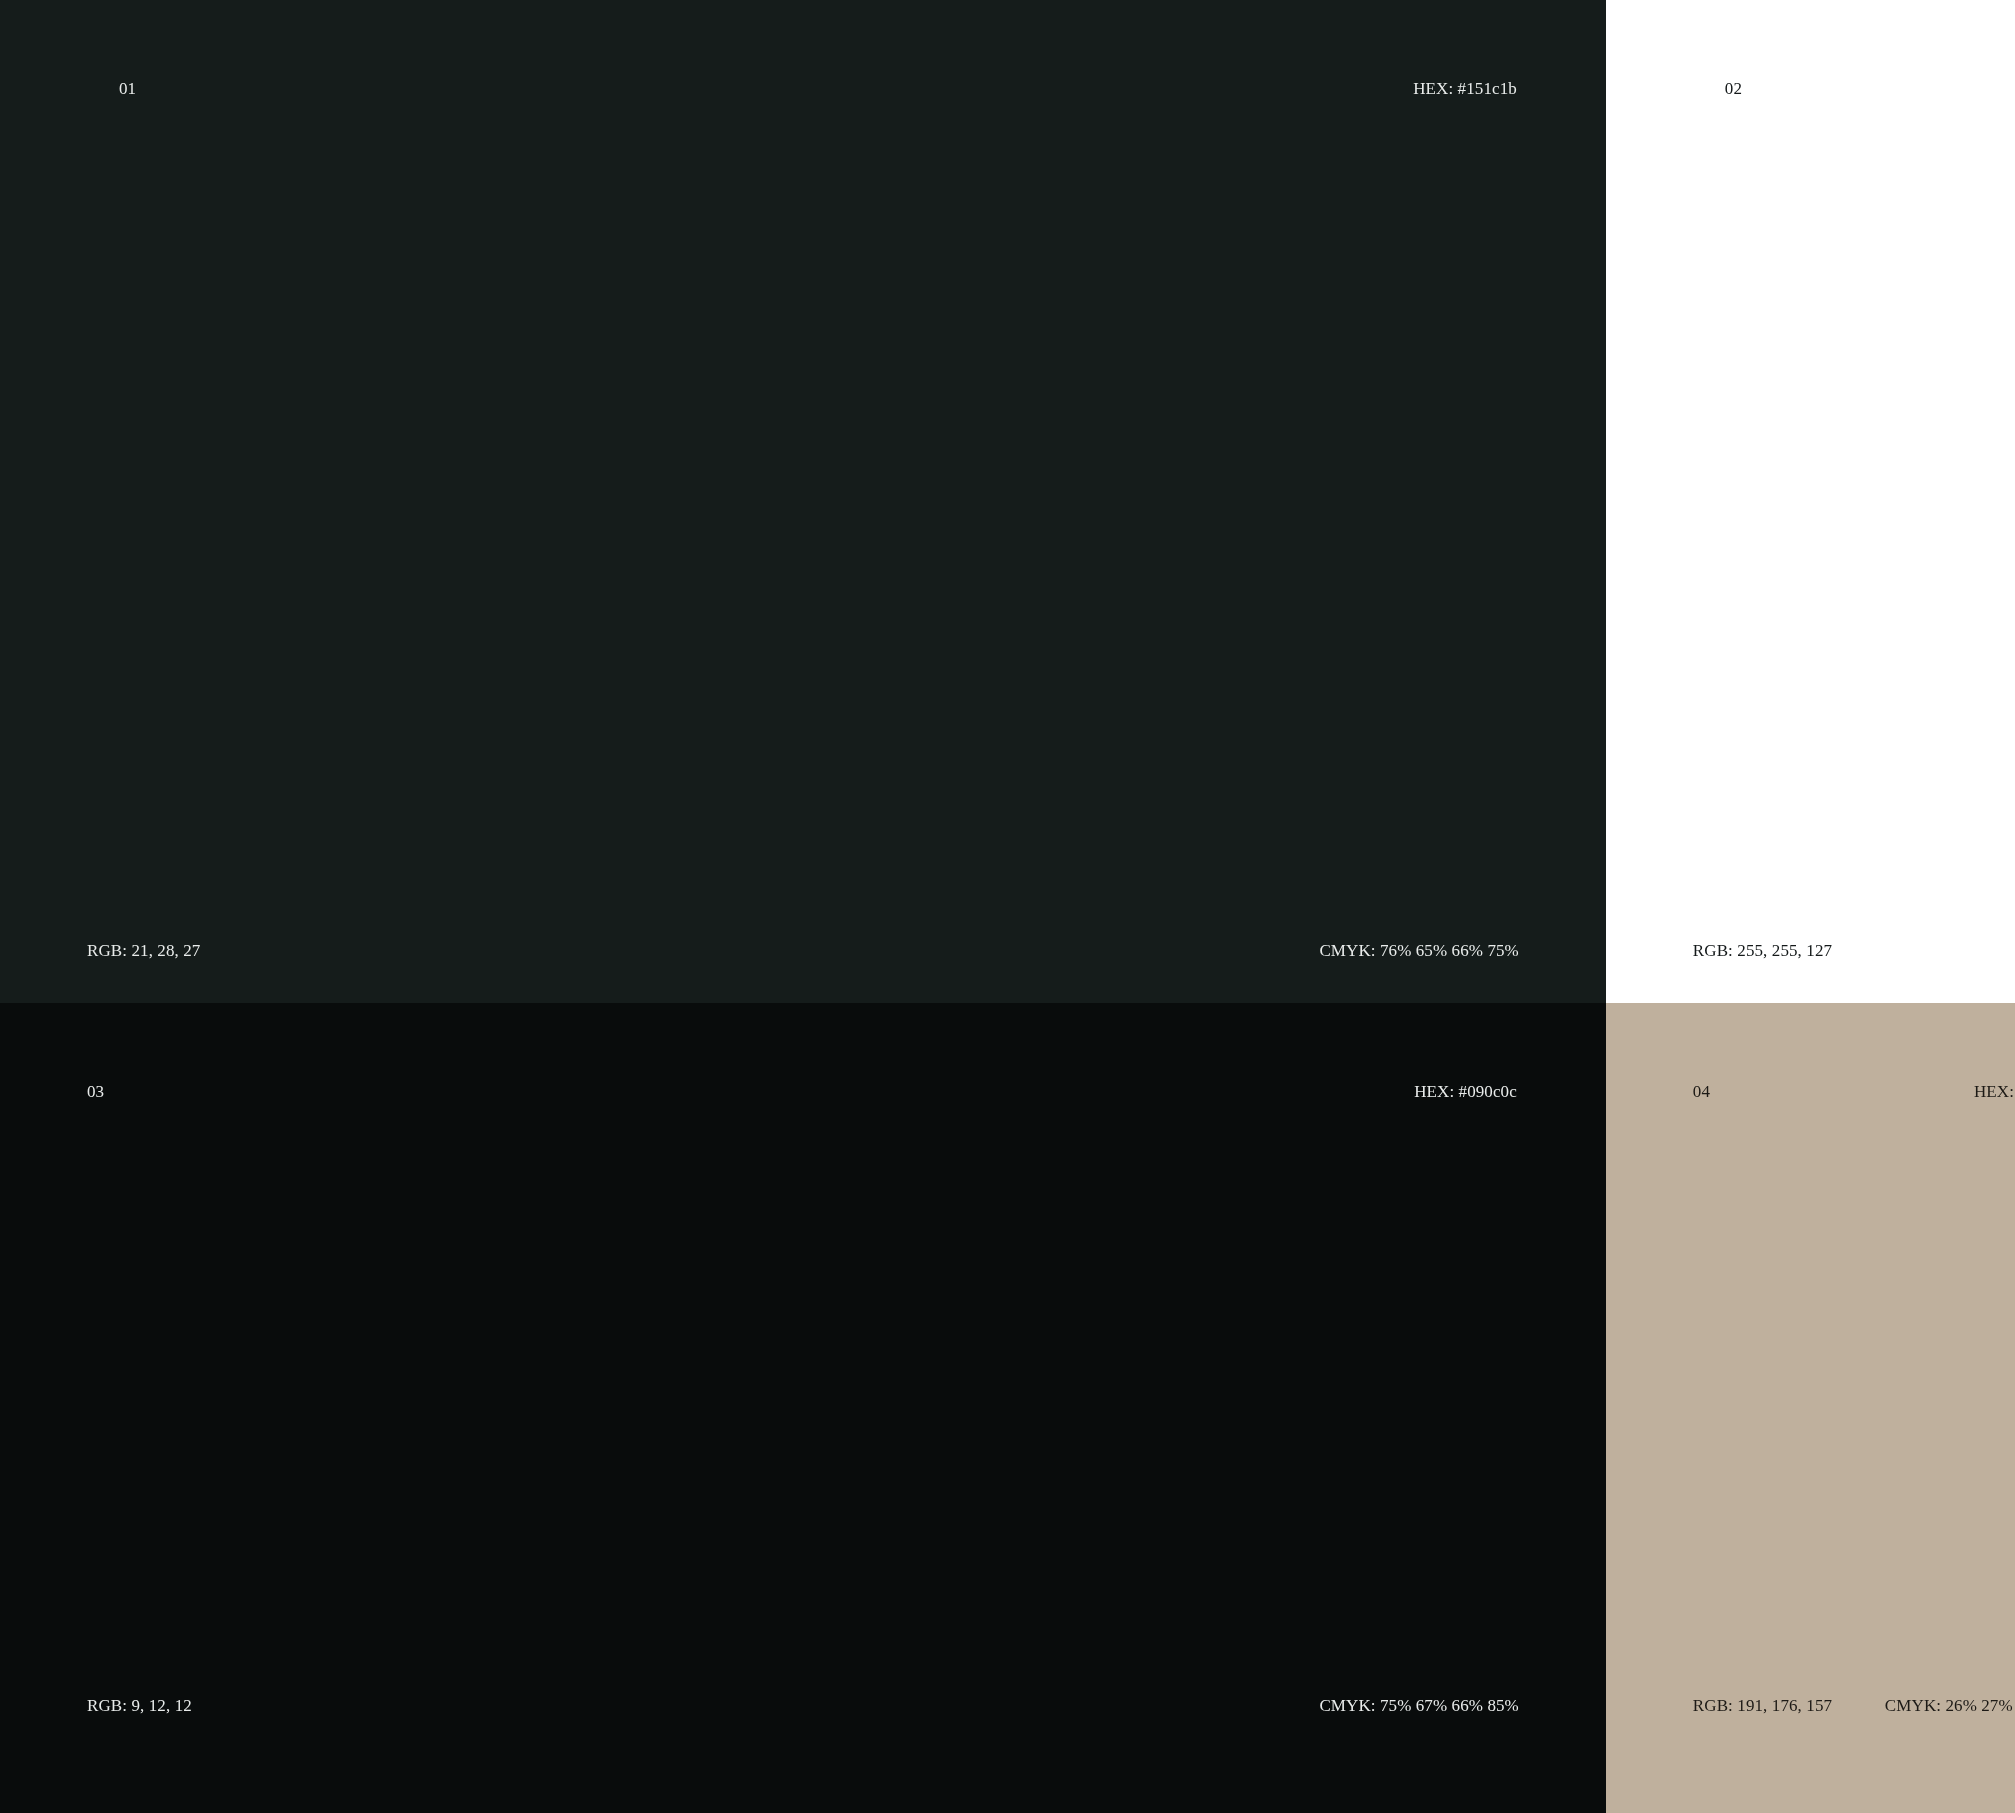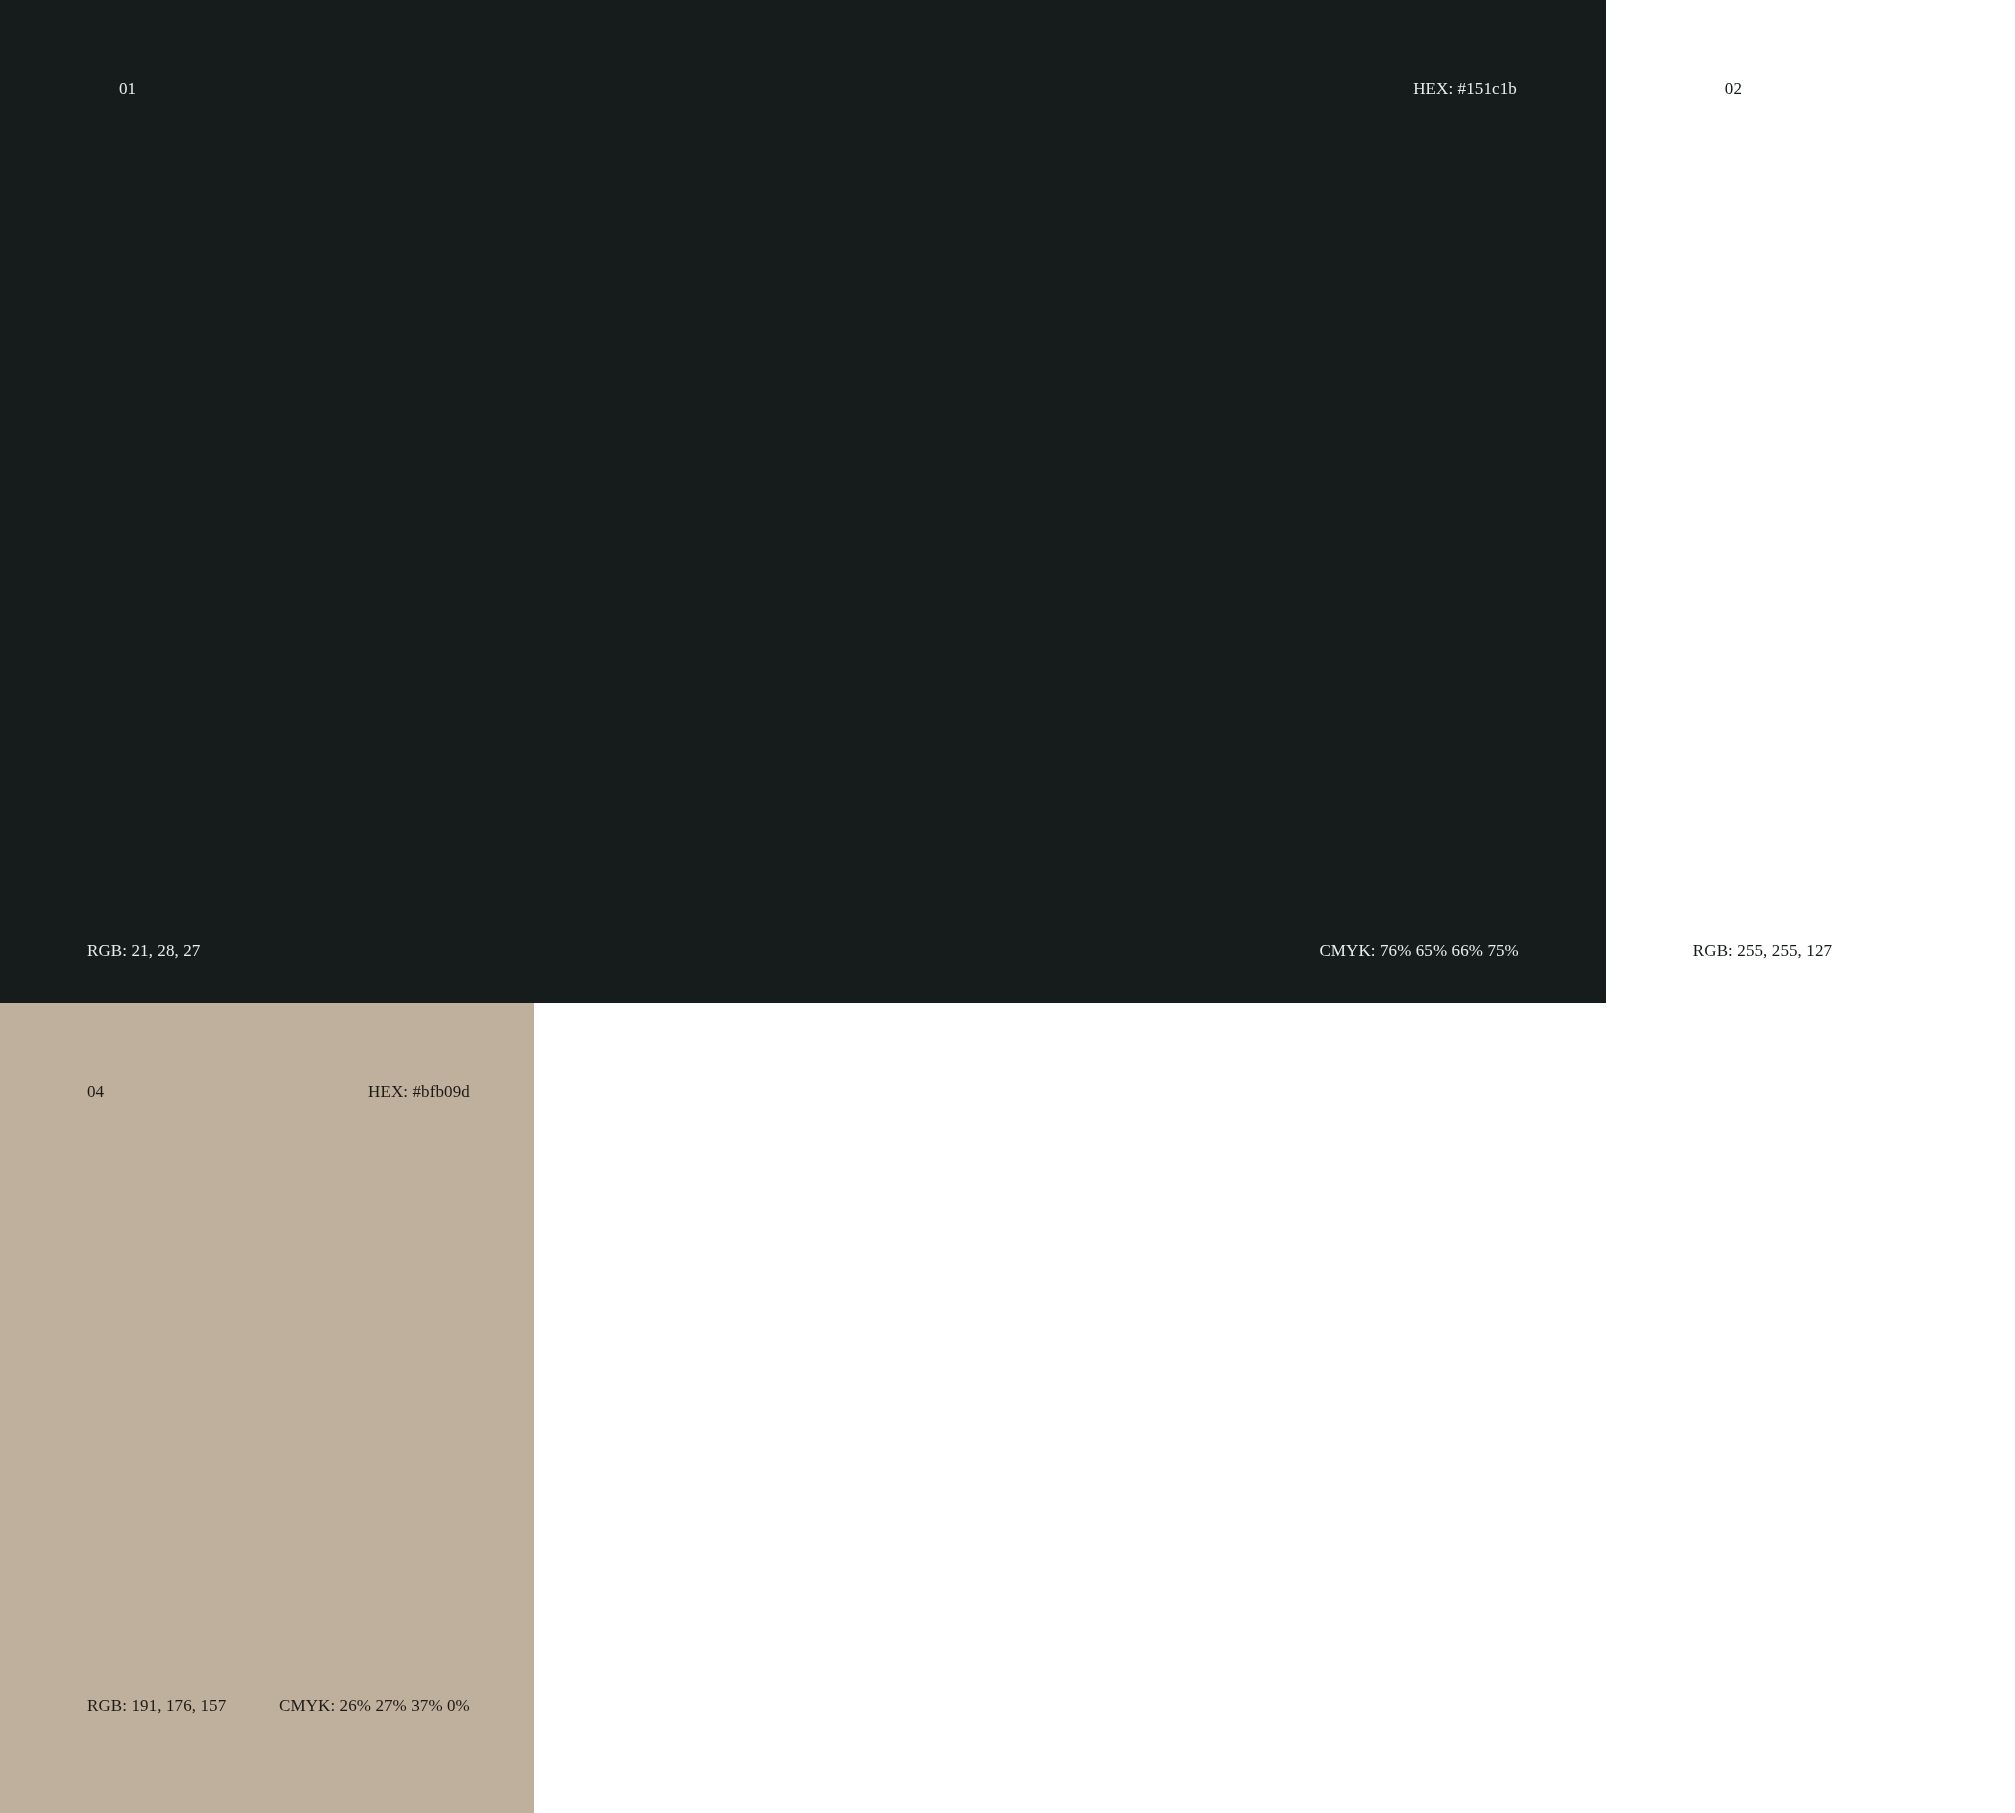--- a/index.html
+++ b/index.html
@@ -86,20 +86,26 @@
       <div class="swatch-label lbl-index">02</div>
 
       <div class="swatch-label lbl-rgb">RGB: 255, 255, 127</div>
 
     </div>
 
   </div>
 
   <div class="palette-row row-bottom">
 
+    <div class="swatch" style="background-color: rgb(9, 12, 12); color: rgb(233, 236, 235); width: 49.81%; flex: 0 0 49.81%;">
+      <div class="swatch-label lbl-index">03</div>
+      <div class="swatch-label lbl-hex">HEX: #090c0c</div>
+      <div class="swatch-label lbl-rgb">RGB: 9, 12, 12</div>
+      <div class="swatch-label lbl-cmyk">CMYK: 75% 67% 66% 85%</div>
+    </div>
 
     <div class="swatch narrow" style="background-color: rgb(191, 176, 157); color: rgb(29, 26, 22); width: 16.56%; flex: 0 0 16.56%;">
       <div class="swatch-label lbl-index">04</div>
       <div class="swatch-label lbl-hex">HEX: #bfb09d</div>
       <div class="swatch-label lbl-rgb">RGB: 191, 176, 157</div>
       <div class="swatch-label lbl-cmyk">CMYK: 26% 27% 37% 0%</div>
     </div>
 
   </div>
 

